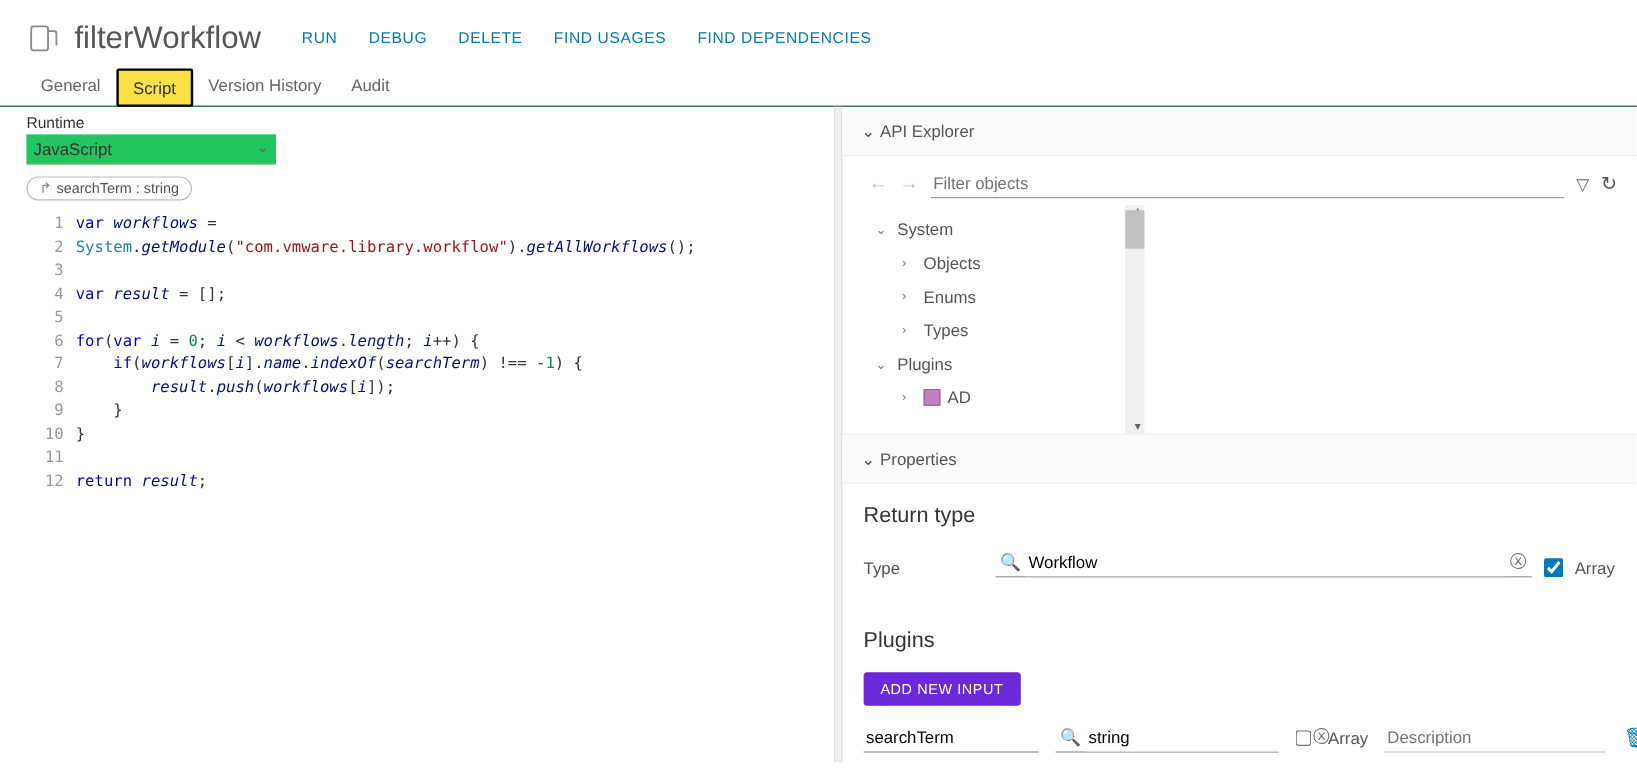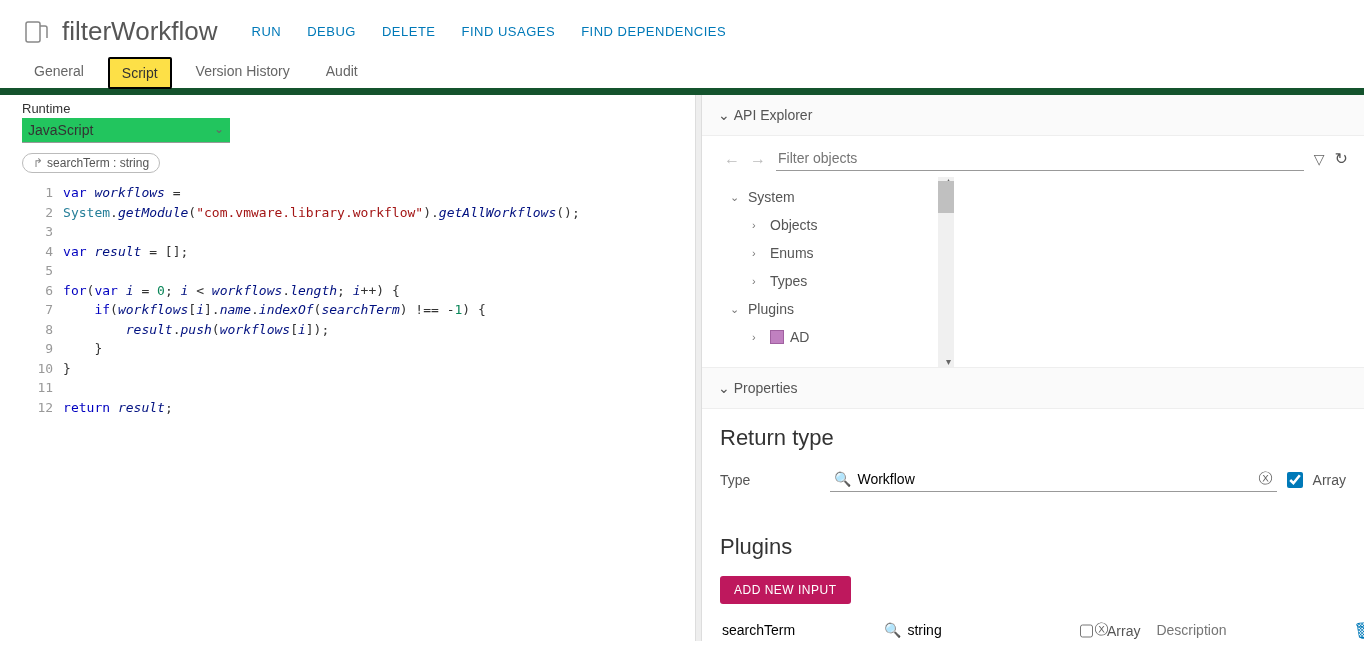--- a/index.html
+++ b/index.html
@@ -2,21 +2,21 @@
 <html><head>
 <meta charset="utf-8">
 <style>
 * { box-sizing: border-box; margin: 0; padding: 0; }
 body { font-family: -apple-system, BlinkMacSystemFont, "Segoe UI", Helvetica, Arial, sans-serif; color: #333; background: #fff; font-size: 14px; }
 .header { display: flex; align-items: center; padding: 16px 14px 10px 22px; text-align: right; }
 .title-icon { width: 30px; height: 30px; margin-right: 10px; display: flex; align-items: center; justify-content: center; }
 .title { font-size: 26px; font-weight: 300; color: #565656; }
 .actions { display: flex; gap: 26px; margin-left: 34px; }
 .action-btn { color: #0079b8; font-size: 13px; font-weight: 500; letter-spacing: 0.5px; cursor: pointer; }
-.tabs { display: flex; gap: 12px; padding: 0 22px; border-bottom: 7px solid #14532d; }
+.tabs { display: flex; gap: 1px; padding: 0 22px; border-bottom: 1px solid #14532d; }
 .tab { padding: 6px 12px 6px 12px; color: #666; cursor: pointer; font-size: 14px; }
 .tab.active { border: 2px solid #000; border-radius: 2px; color: #333; margin-bottom: -1px; background: #fde047; }
 .main { display: flex; height: calc(100vh - 105px); }
 .left { flex: 1; display: flex; flex-direction: column; padding: 6px 8px 0 22px; min-width: 0; }
 .runtime-label { font-size: 13px; color: #333; margin-bottom: 2px; }
 .runtime-select { width: 208px; padding: 4px 6px; border: none; border-bottom: 1px solid #999; background: #22c55e; font-size: 14px; }
 .runtime-select::after { content: ''; }
 .select-wrap { position: relative; width: 208px; }
 .select-caret { position: absolute; right: 6px; top: 4px; font-size: 12px; color: #666; pointer-events: none; }
 .chip { display: inline-flex; align-items: center; gap: 4px; border: 1px solid #bbb; border-radius: 12px; padding: 2px 10px; margin-top: 10px; font-size: 12px; color: #555; }
@@ -43,30 +43,30 @@
 .tree-arrow-up, .tree-arrow-down { position: absolute; right: 3px; font-size: 10px; color: #666; }
 .tree-arrow-up { top: -2px; }
 .tree-arrow-down { bottom: 0px; }
 .tree-wrap { position: relative; width: 252px; }
 .tree-row { display: flex; align-items: center; gap: 6px; padding: 6px 0; color: #555; cursor: pointer; font-size: 14px; }
 .tree-row.child { padding-left: 22px; }
 .caret-icon { font-size: 11px; color: #777; width: 12px; display: inline-block; }
 .plugin-icon { width: 14px; height: 14px; background: #c080c0; border: 1px solid #a060a0; display: inline-block; }
 .section-hdr { padding: 12px 16px; border-top: 1px solid #eee; border-bottom: 1px solid #eee; background: #fafafa; font-weight: 500; color: #555; display: flex; align-items: center; gap: 4px; }
 .subsection { padding: 16px 18px; }
-.sub-title { font-size: 22px; font-weight: 400; color: #333; margin-bottom: 16px; }
-.form-row { display: flex; align-items: center; gap: 10px; margin-bottom: 10px; }
+.sub-title { font-size: 18px; font-weight: 400; color: #333; margin-bottom: 16px; }
+.form-row { display: flex; align-items: flex-end; gap: 10px; margin-bottom: 10px; }
 .form-label { width: 100px; color: #555; font-size: 14px; }
 .search-input-wrap { flex: 1; position: relative; border-bottom: 1px solid #999; display: flex; align-items: center; }
 .search-icon { color: #666; margin: 0 4px; }
 .search-input { flex: 1; border: none; outline: none; font-size: 14px; padding: 4px 2px; }
 .clear-icon { color: #666; cursor: pointer; margin: 0 4px; }
 .checkbox { width: 16px; height: 16px; accent-color: #0079b8; }
 .chk-label { color: #555; font-size: 14px; }
-.add-btn { background: #be185d; color: #fff; border: none; padding: 7px 14px; font-size: 12px; font-weight: 500; letter-spacing: 0.5px; border-radius: 3px; cursor: pointer; text-align: center; }
+.add-btn { background: #6d28d9; color: #fff; border: none; padding: 7px 14px; font-size: 12px; font-weight: 500; letter-spacing: 0.5px; border-radius: 3px; cursor: pointer; text-align: center; }
 .inputs-row { display: flex; align-items: center; gap: 14px; margin-top: 14px; }
 .input-name { width: 146px; border: none; border-bottom: 1px solid #999; padding: 4px 2px; font-size: 14px; outline: none; }
 .type-wrap { width: 186px; border-bottom: 1px solid #999; display: flex; align-items: center; }
 .type-input { flex: 1; border: none; outline: none; font-size: 14px; padding: 4px 2px; }
 .desc-input { flex: 1; border: none; border-bottom: 1px solid #ccc; padding: 4px 2px; font-size: 14px; outline: none; color: #999; }
 .trash { color: #0079b8; cursor: pointer; font-size: 16px; }
 </style>
 </head>
 <body>
 

